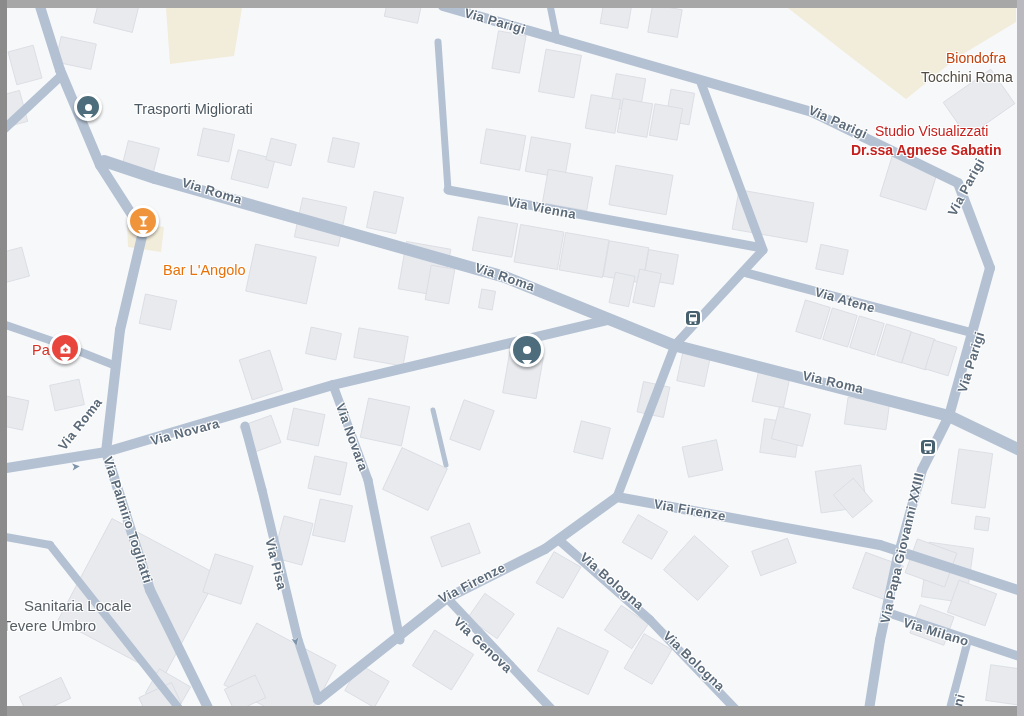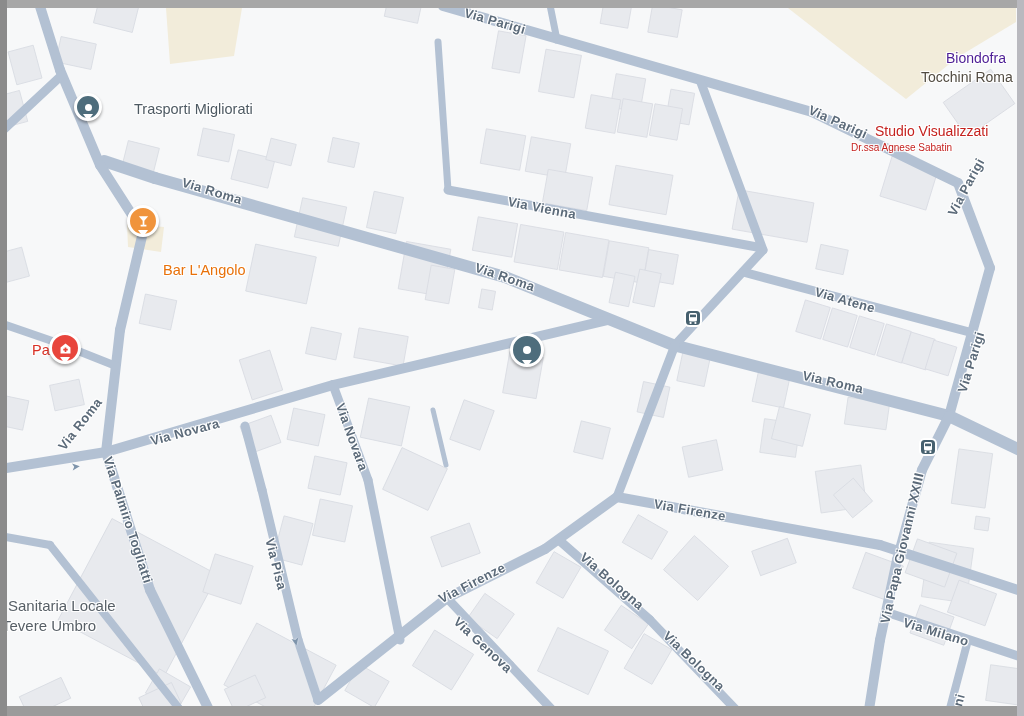--- a/index.html
+++ b/index.html
@@ -220,32 +220,32 @@
       <div class="poi-label" style="left: 107px; top: 100px; margin-left: 27px;">
         <div class="poi-line" style="color: rgb(77, 89, 98); font-size: 14.5px; font-weight: normal; line-height: 1.32;">Trasporti Migliorati</div>
       </div>
       <div class="poi-label" style="left: 163px; top: 213px; margin-top: 48px;">
         <div class="poi-line" style="color: rgb(232, 113, 10); font-size: 14.5px; font-weight: normal; line-height: 1.32;">Bar L'Angolo</div>
       </div>
       <div class="poi-label" style="left: 8px; top: 341px;">
         <div class="poi-line" style="color: rgb(217, 48, 37); font-size: 14.5px; font-weight: normal; line-height: 1.32; margin-left: 24px;">Paolo</div>
       </div>
       <div class="poi-label" style="left: 946px; top: 49px;">
-        <div class="poi-line" style="color: #4c1d95; font-size: 14px; font-weight: normal; line-height: 1.32;">Biondofra</div>
+        <div class="poi-line" style="color: #c2410c; font-size: 14px; font-weight: normal; line-height: 1.32;">Biondofra</div>
       </div>
       <div class="poi-label" style="left: 921px; top: 68px;">
         <div class="poi-line" style="color: rgb(81, 75, 65); font-size: 14px; font-weight: normal; line-height: 1.32;">Tocchini Roma</div>
       </div>
       <div class="poi-label" style="left: 875px; top: 122px;">
         <div class="poi-line" style="color: rgb(197, 34, 31); font-size: 14px; font-weight: normal; line-height: 1.32;">Studio Visualizzati</div>
       </div>
       <div class="poi-label" style="left: 851px; top: 141px;">
-        <div class="poi-line" style="color: rgb(197, 34, 31); font-size: 10px; font-weight: normal; line-height: 1.32;">Dr.ssa Agnese Sabatin</div>
-      </div>
-      <div class="poi-label" style="left: 8px; top: 596px;">
+        <div class="poi-line" style="color: rgb(197, 34, 31); font-size: 14px; font-weight: bold; line-height: 1.32;">Dr.ssa Agnese Sabatin</div>
+      </div>
+      <div class="poi-label" style="left: 24px; top: 596px;">
         <div class="poi-line" style="color: rgb(87, 95, 102); font-size: 15px; font-weight: normal; line-height: 1.32;">Sanitaria Locale</div>
       </div>
       <div class="poi-label" style="left: 2px; top: 616px;">
         <div class="poi-line" style="color: rgb(87, 95, 102); font-size: 15px; font-weight: normal; line-height: 1.32;">Tevere Umbro</div>
       </div>
     </div>
   <div id="transit-layer" class="layer">
       <div class="transit" style="left: 683px; top: 308px;"><svg width="20" height="20" viewBox="0 0 20 20">
           <rect x="2" y="2" width="16" height="16" rx="4.5" fill="#46606e" stroke="#fff" stroke-width="2"></rect>
           <rect x="6" y="5" width="8" height="8.5" rx="1.5" fill="#fff"></rect>

